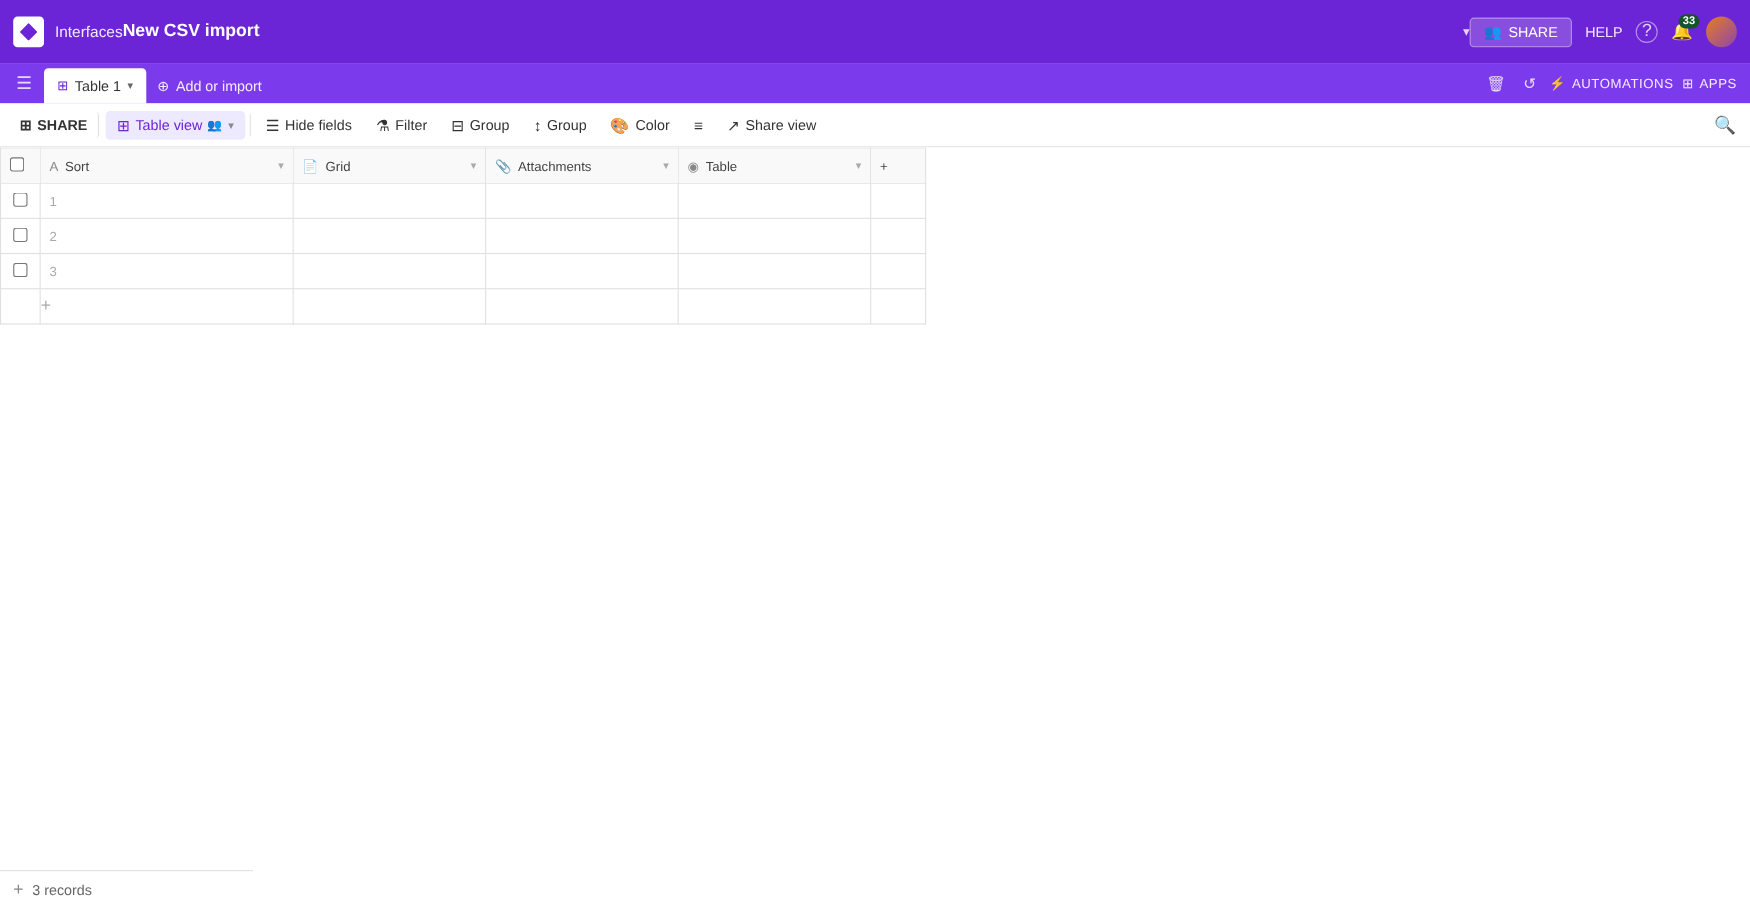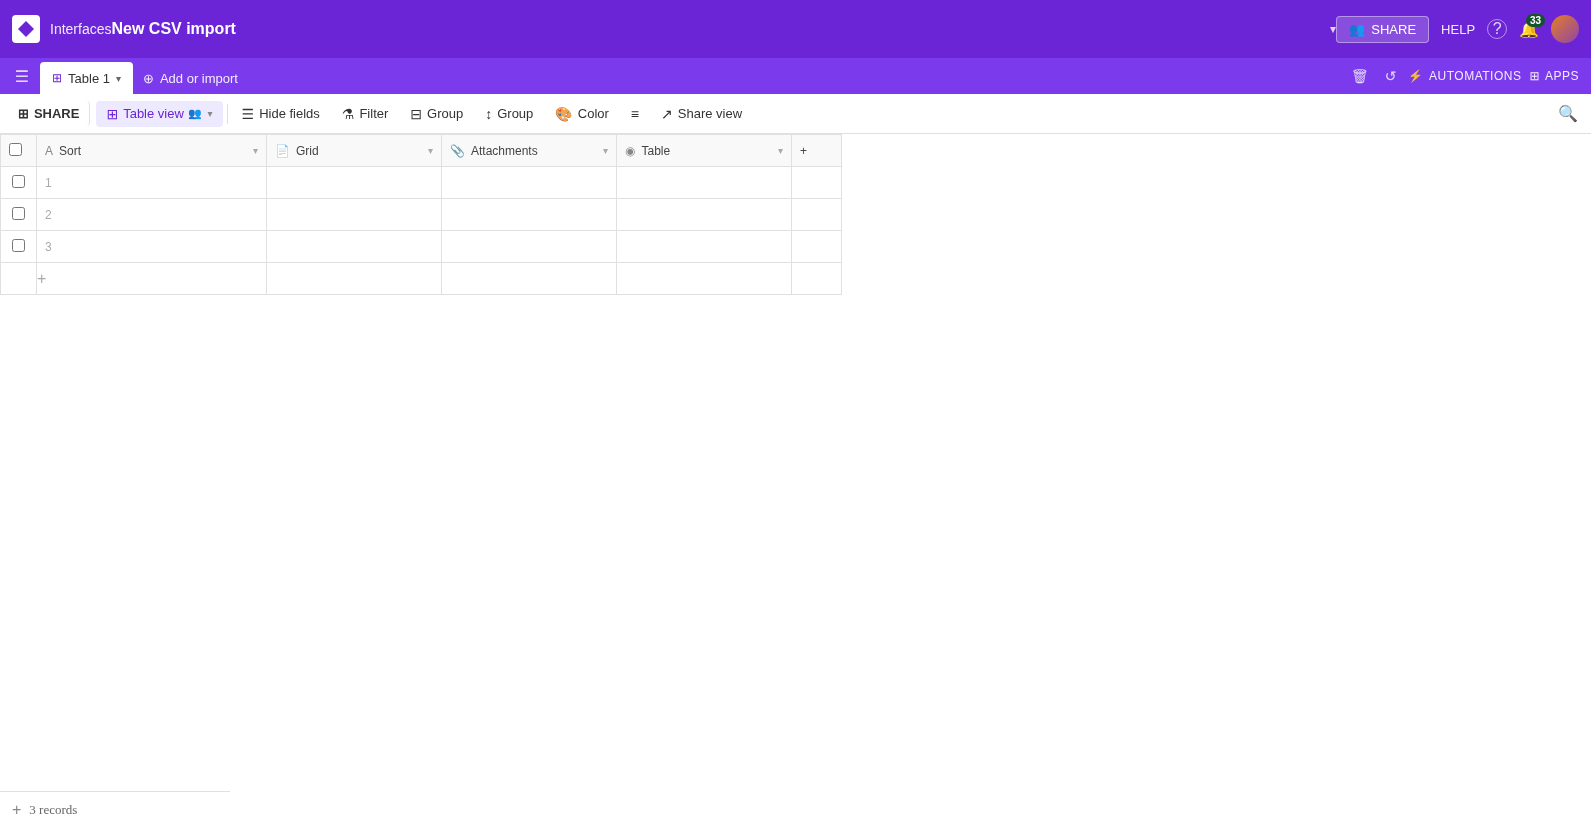--- a/index.html
+++ b/index.html
@@ -294,21 +294,20 @@
       gap: 8px;
     }
     .footer-add {
       color: #888;
       font-size: 16px;
       cursor: pointer;
     }
     .footer-records {
       color: #666;
       font-size: 13px;
-      font-family: Liberation Serif, serif;
     }
     .divider-v {
       width: 1px;
       height: 20px;
       background: #e0e0e0;
       margin: 0 2px;
     }
   </style>
 </head>
 <body>

